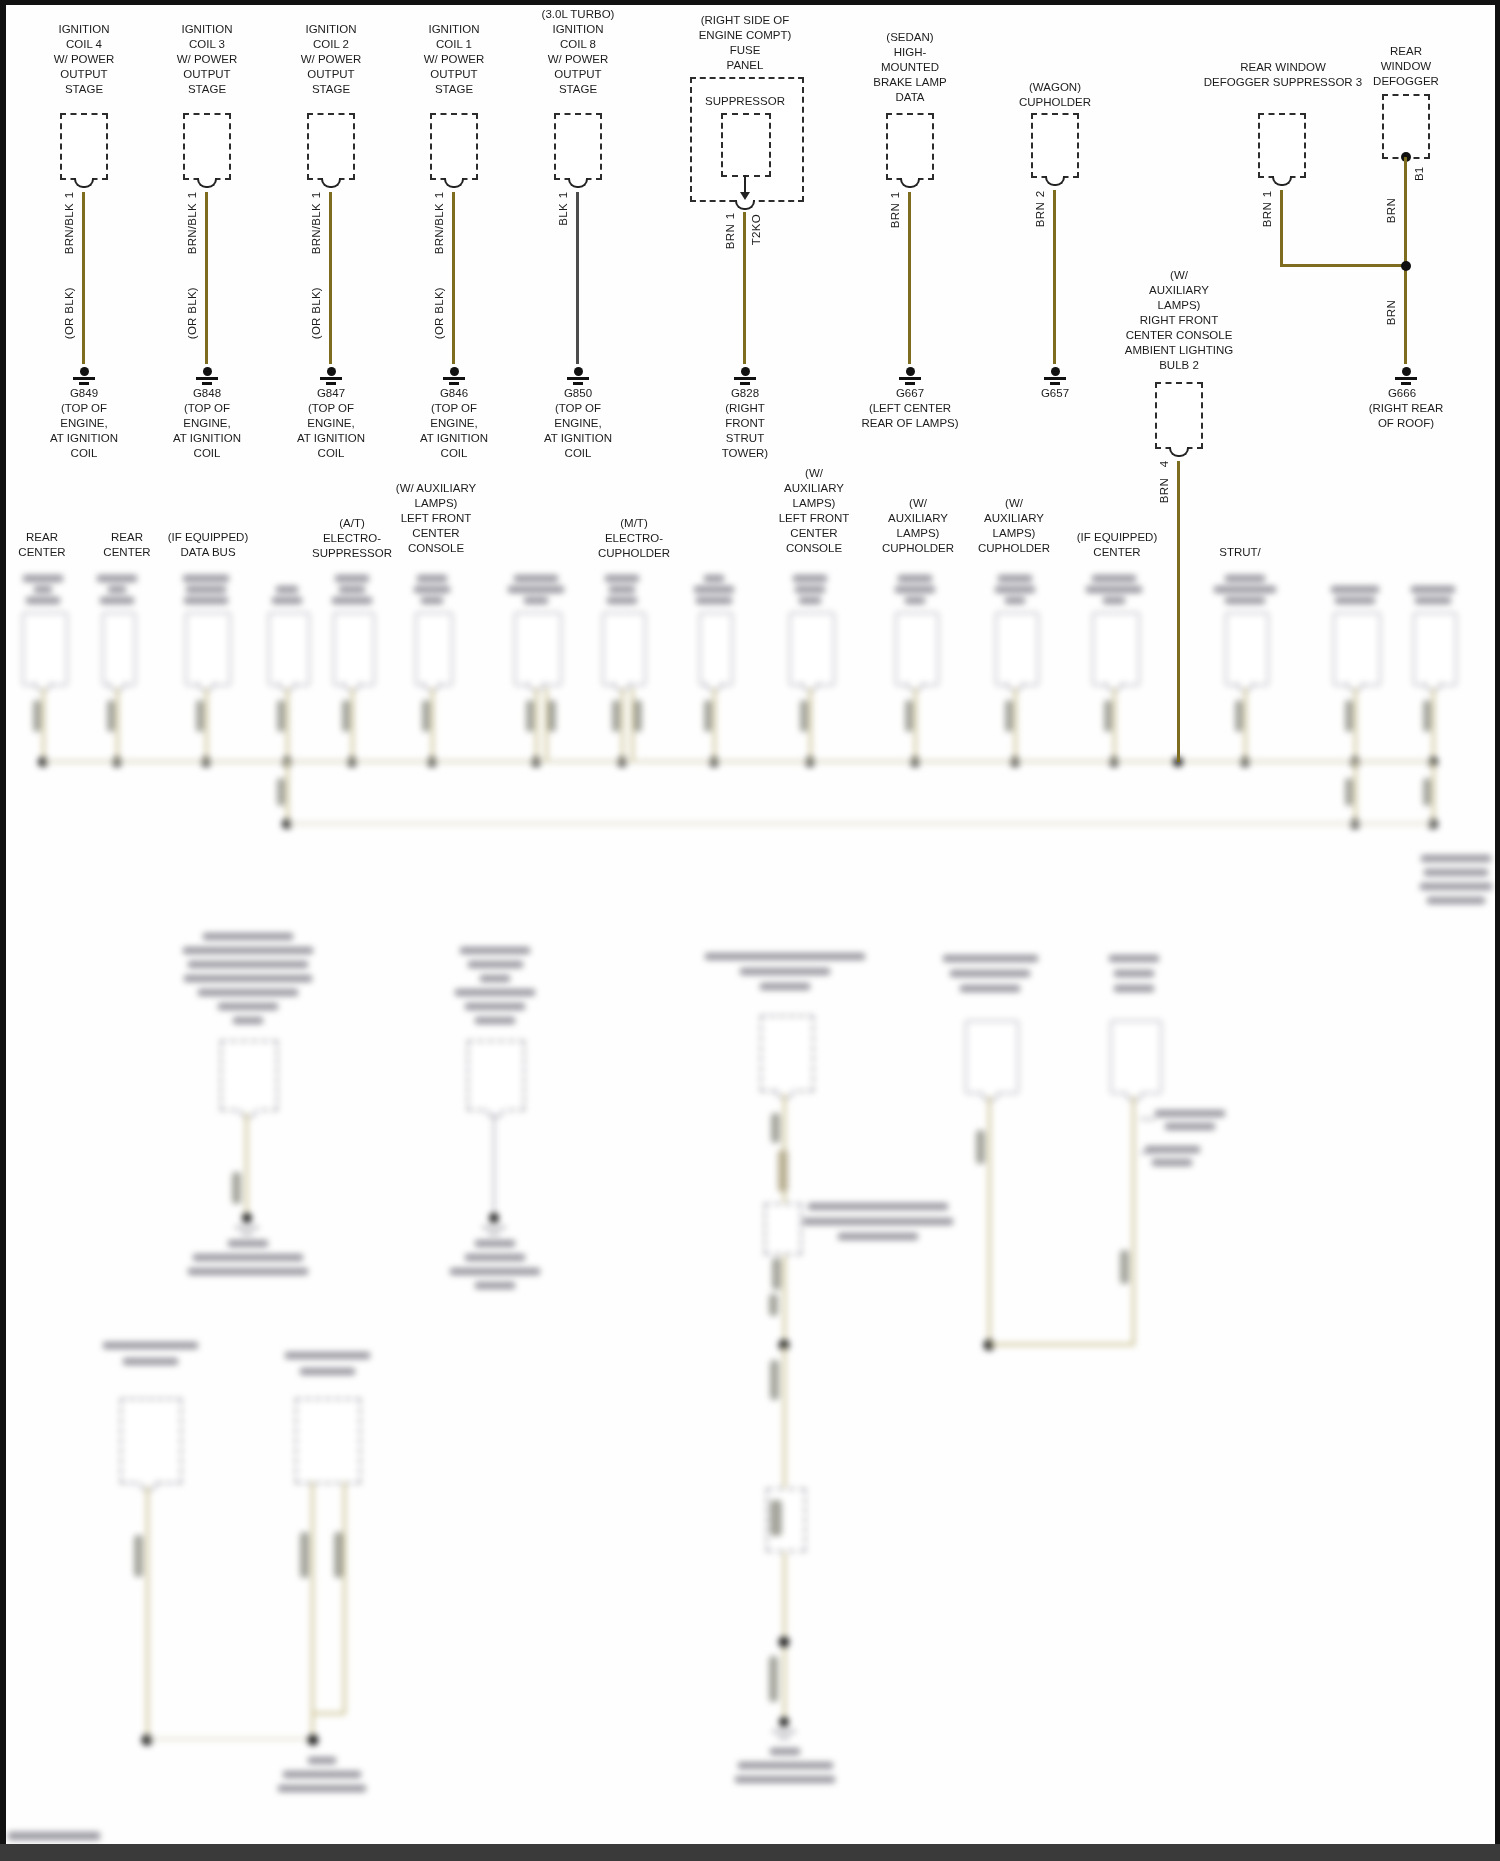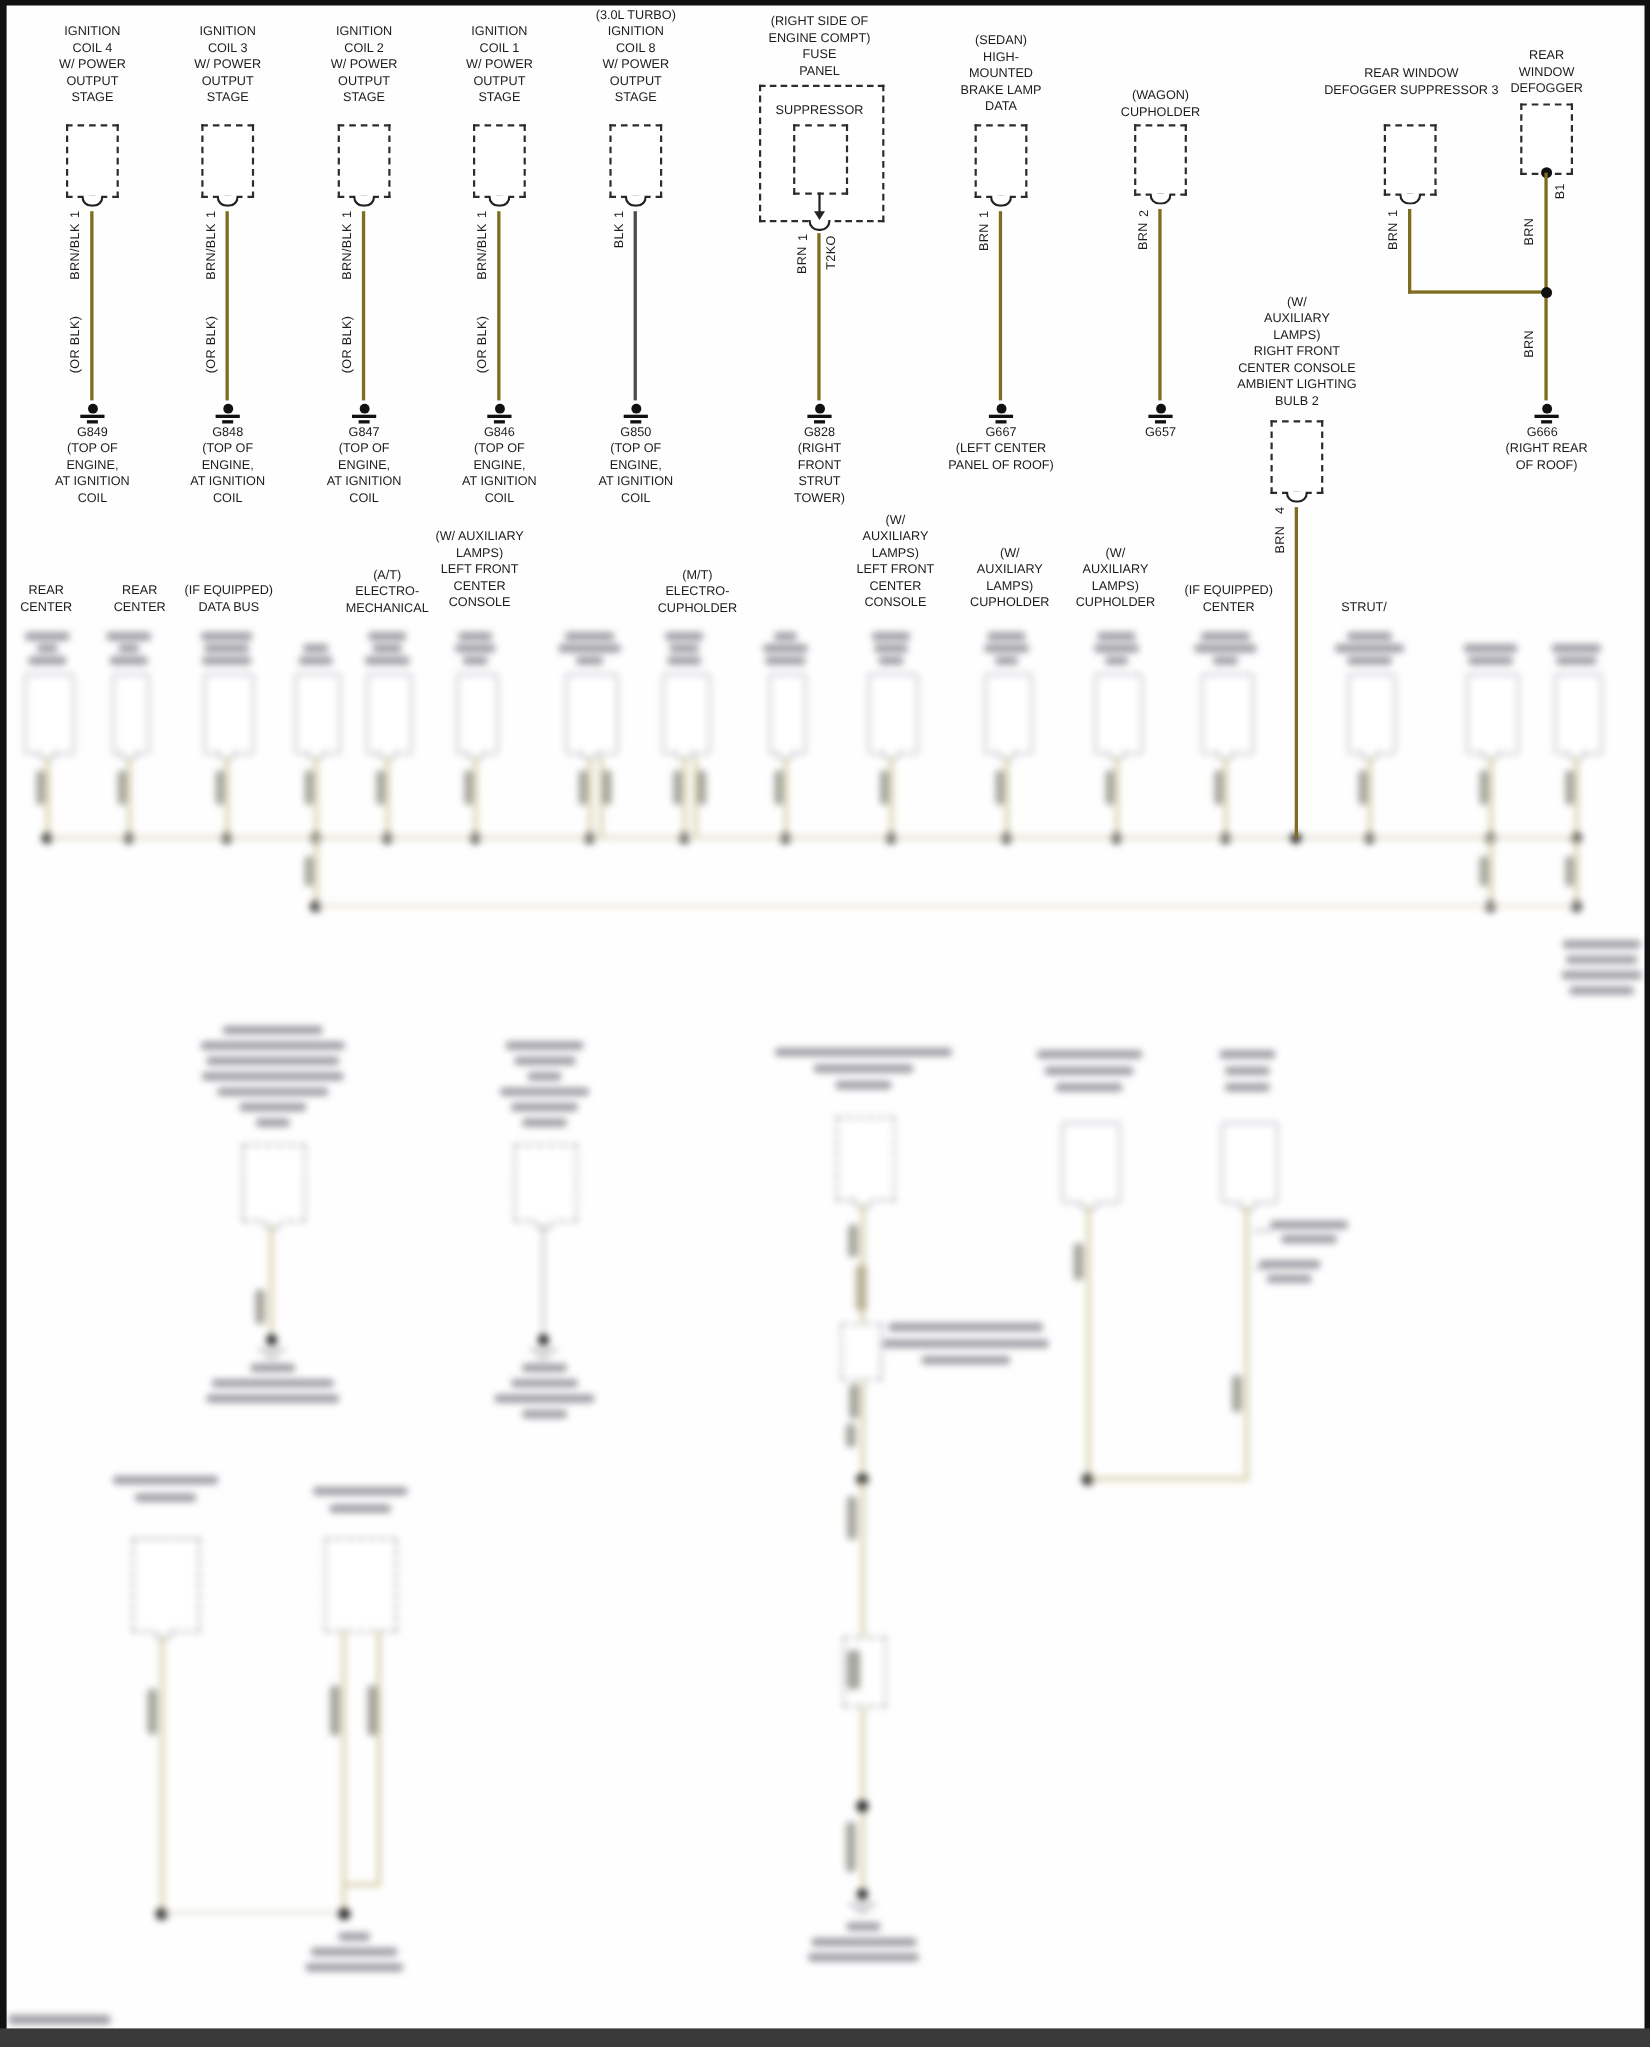--- a/index.html
+++ b/index.html
@@ -459,21 +459,21 @@
     <div class="vnum" style="left:892px;top:189px">1</div>
     <div class="wire brn" style="left:908px;top:192px;height:172px"></div>
     <div class="vtext" style="left:889px;top:203px">BRN</div>
     <div class="gnd" style="left:910px;top:367px">
         <i class="gd"></i>
         <i class="g1"></i>
         <i class="g2"></i>
       </div>
     <div class="gid" style="left:910px;top:386px">G667</div>
     <div class="gloc" style="left:910px;top:401px;width:130px">(LEFT CENTER
-PANEL OF ROOF)</div>
+REAR OF LAMPS)</div>
   </div>
 
   <div>
     <div class="clabel" style="left:1055px;top:80px;width:130px">(WAGON)
 CUPHOLDER</div>
     <div class="dbox" style="left:1031px;top:113px;width:44px;height:61px"></div>
     <div class="cup" style="left:1055px;top:176px"></div>
     <div class="vnum" style="left:1037px;top:188px">2</div>
     <div class="wire brn" style="left:1053px;top:190px;height:174px"></div>
     <div class="vtext" style="left:1034px;top:202px">BRN</div>
@@ -533,21 +533,21 @@
   </div>
 
   <div class="branch" style="left:42px;top:530px">REAR
 CENTER</div>
   <div class="branch" style="left:127px;top:530px">REAR
 CENTER</div>
   <div class="branch" style="left:208px;top:530px">(IF EQUIPPED)
 DATA BUS</div>
   <div class="branch" style="left:352px;top:516px">(A/T)
 ELECTRO-
-MECHANICAL</div>
+SUPPRESSOR</div>
   <div class="branch" style="left:436px;top:481px">(W/ AUXILIARY
 LAMPS)
 LEFT FRONT
 CENTER
 CONSOLE</div>
   <div class="branch" style="left:634px;top:516px">(M/T)
 ELECTRO-
 CUPHOLDER</div>
   <div class="branch" style="left:814px;top:466px">(W/
 AUXILIARY

